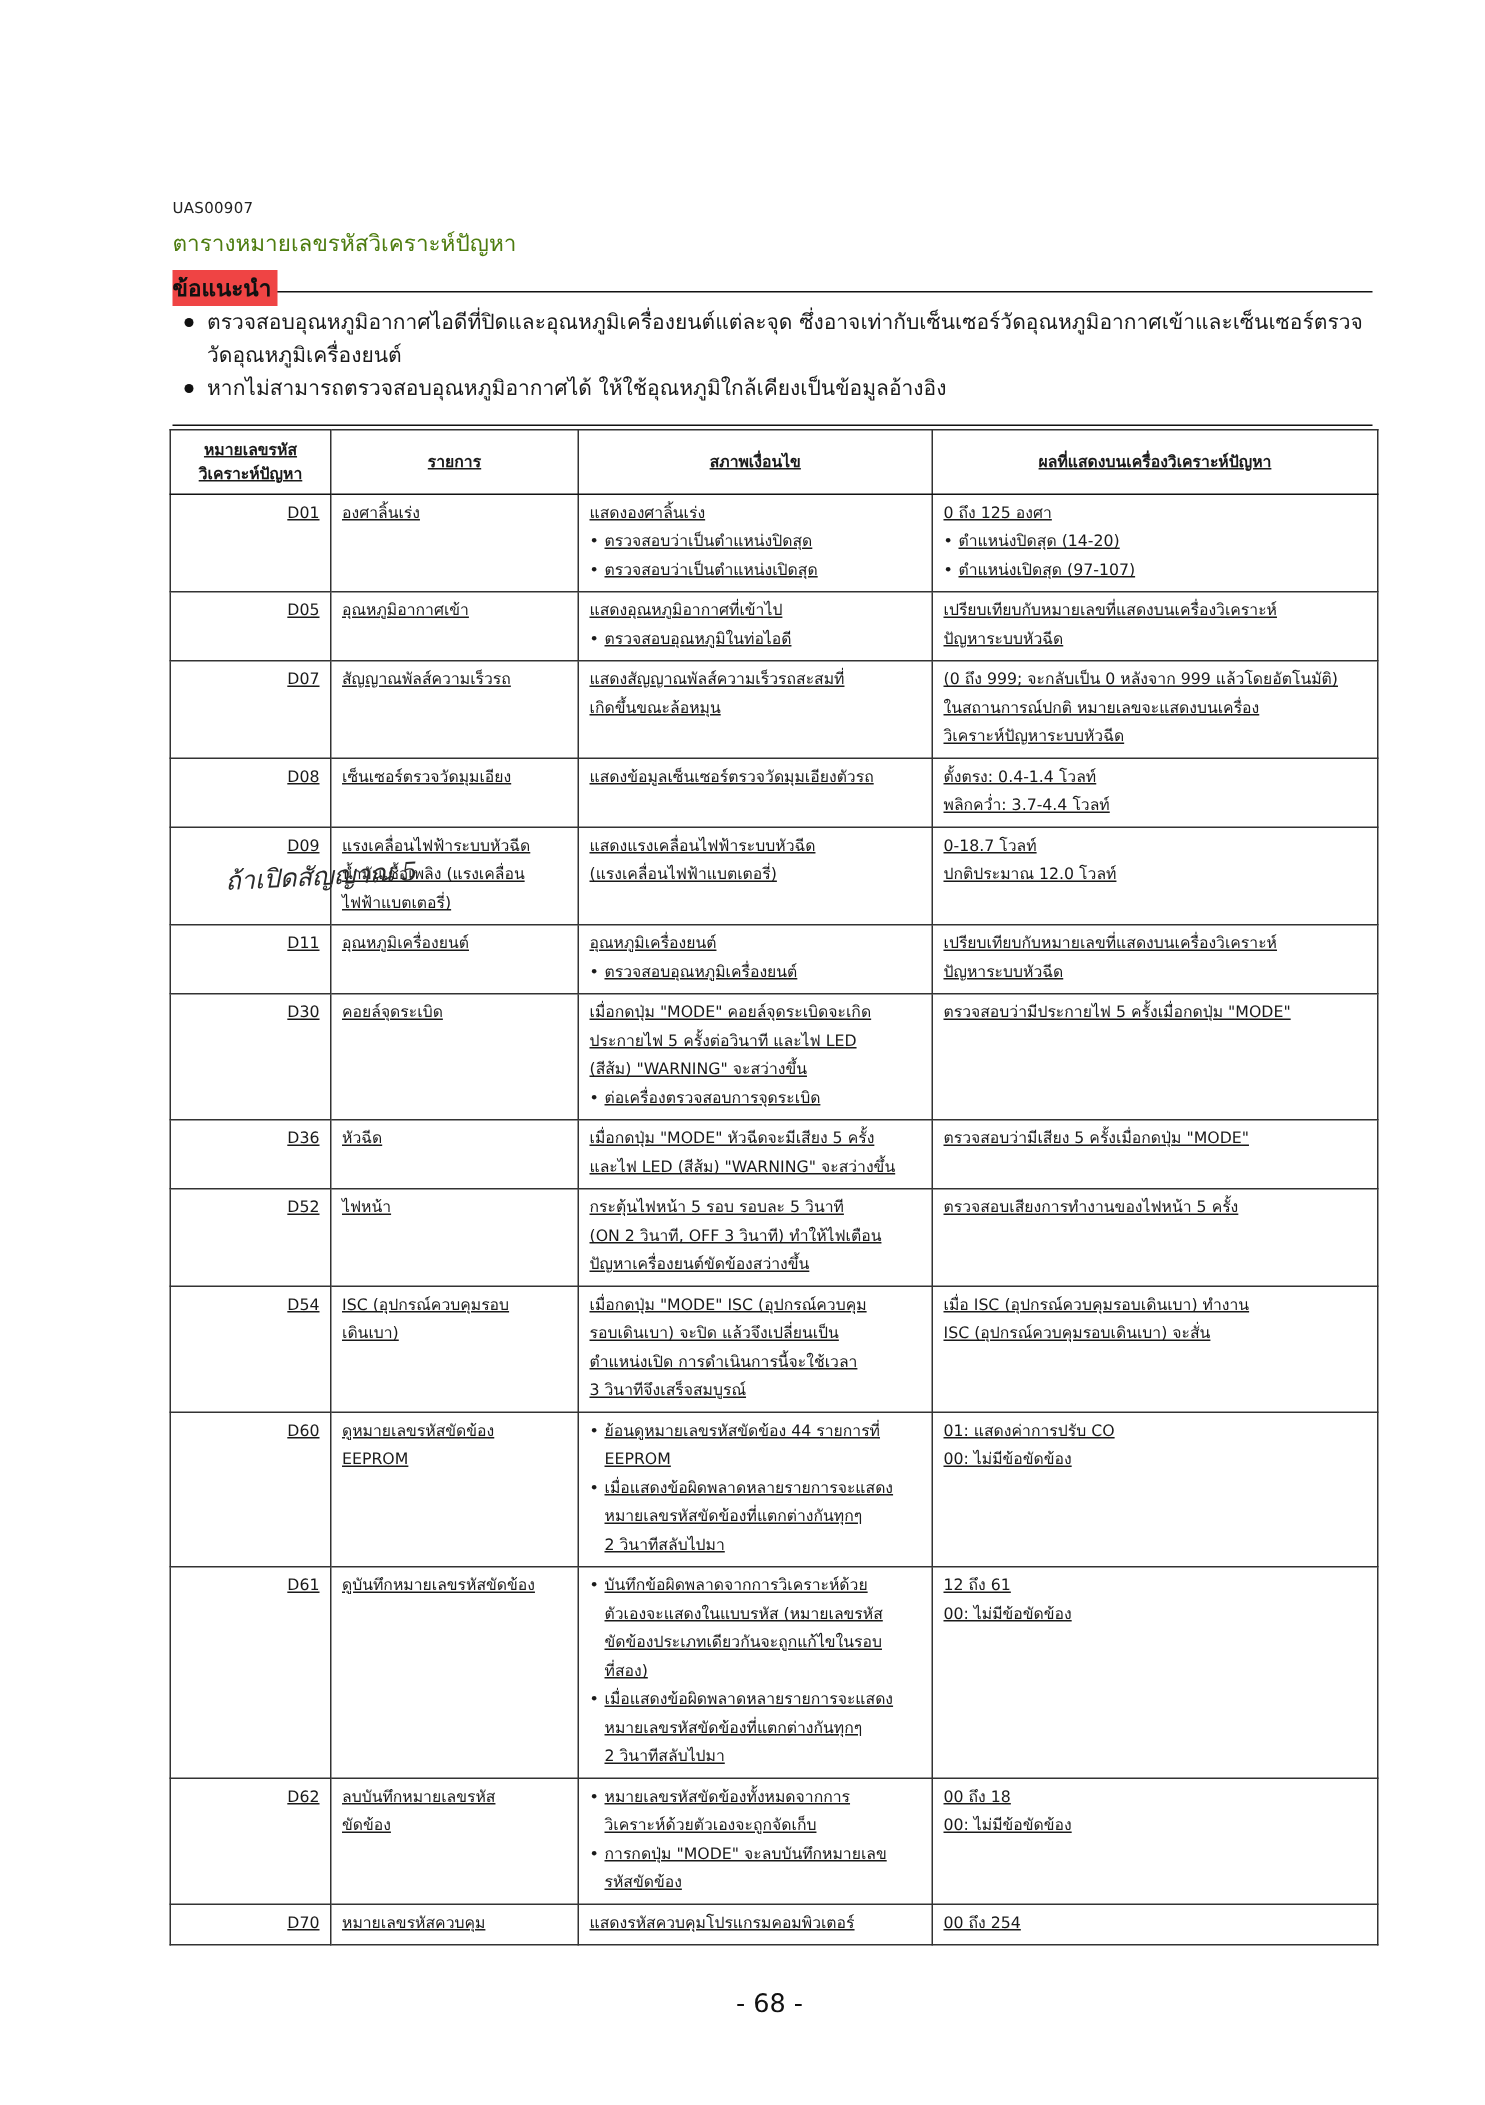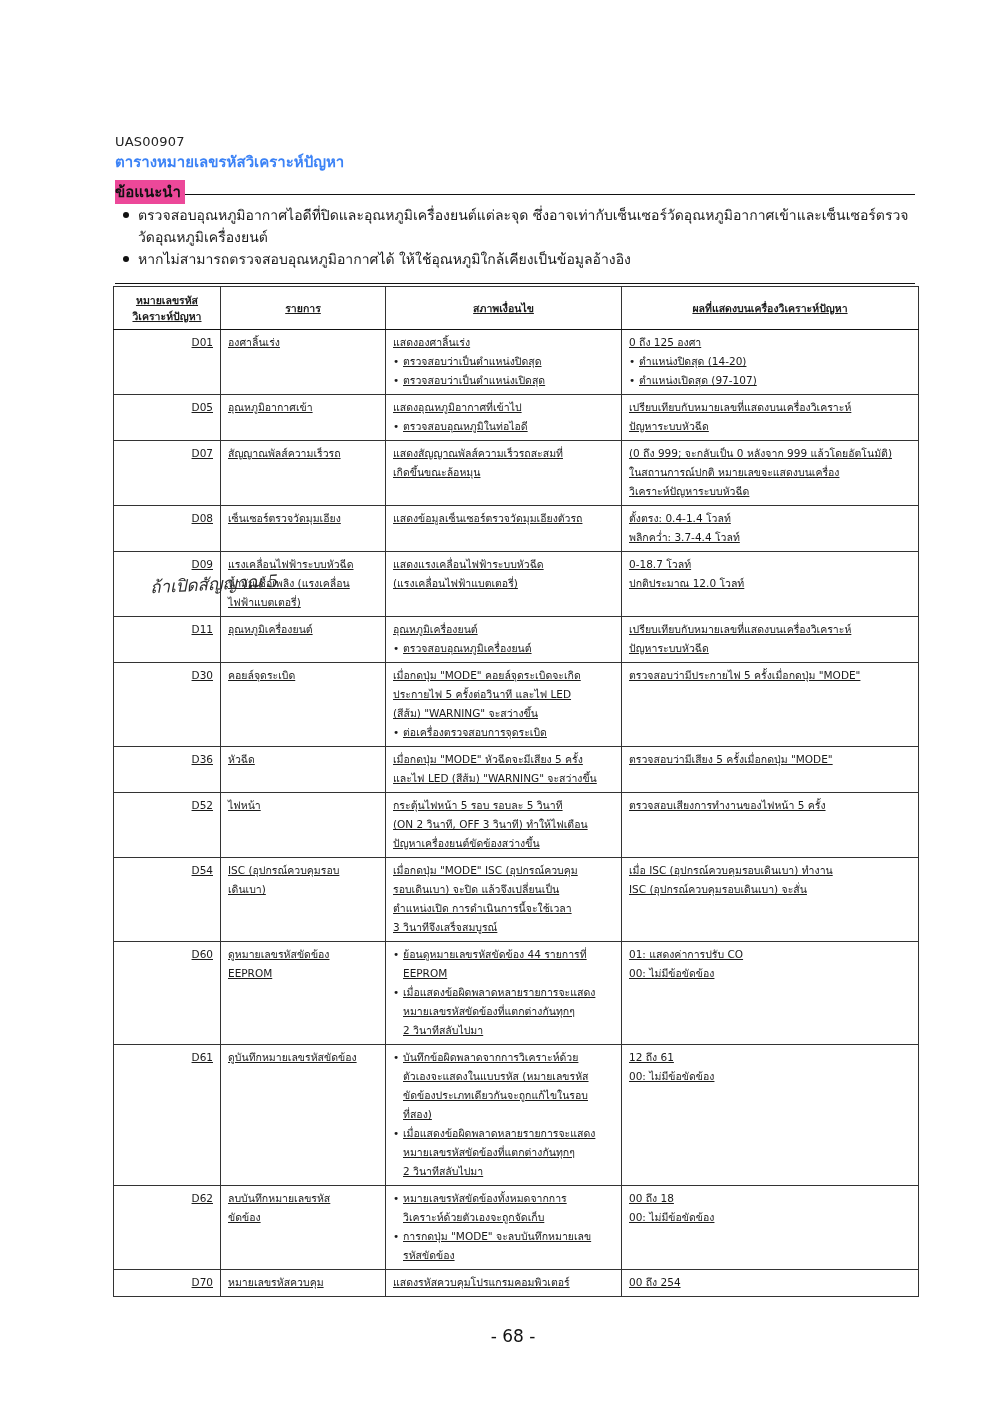--- a/index.html
+++ b/index.html
@@ -7,32 +7,32 @@
     width: 990px; height: 1403px;
     background: #ffffff;
     font-family: "DejaVu Sans", "Liberation Sans", sans-serif;
     color: #1a1a1a;
     position: relative;
     overflow: hidden;
   }
   .page { position: absolute; left: 0; top: 0; width: 990px; height: 1403px; }
   .doc-code {
     position: absolute; left: 115px; top: 134px;
-    font-size: 13px; letter-spacing: 0.2px; color: #222;
+    font-size: 10px; letter-spacing: 0.2px; color: #222;
   }
   .doc-title {
     position: absolute; left: 115px; top: 150px;
-    font-size: 15px; font-weight: bold; color: #3b82f6;
+    font-size: 15px; font-weight: normal; color: #4d7c0f;
   }
   .advice-row {
     position: absolute; left: 115px; top: 180px; width: 800px; height: 20px;
   }
   .advice-label {
     position: absolute; left: 0; top: 0;
-    font-size: 15px; font-weight: bold; color: #111; background: #ec4899; padding-right: 4px;
+    font-size: 15px; font-weight: bold; color: #111; background: #ef4444; padding-right: 4px;
   }
   .advice-rule {
     position: absolute; left: 63px; right: 0; top: 14px; border-top: 1.6px solid #111;
   }
   .bullets {
     position: absolute; left: 122px; top: 204px; width: 790px;
     font-size: 14px; line-height: 22px; color: #1a1a1a;
   }
   .bullet { position: relative; padding-left: 16px; }
   .bullet::before {

